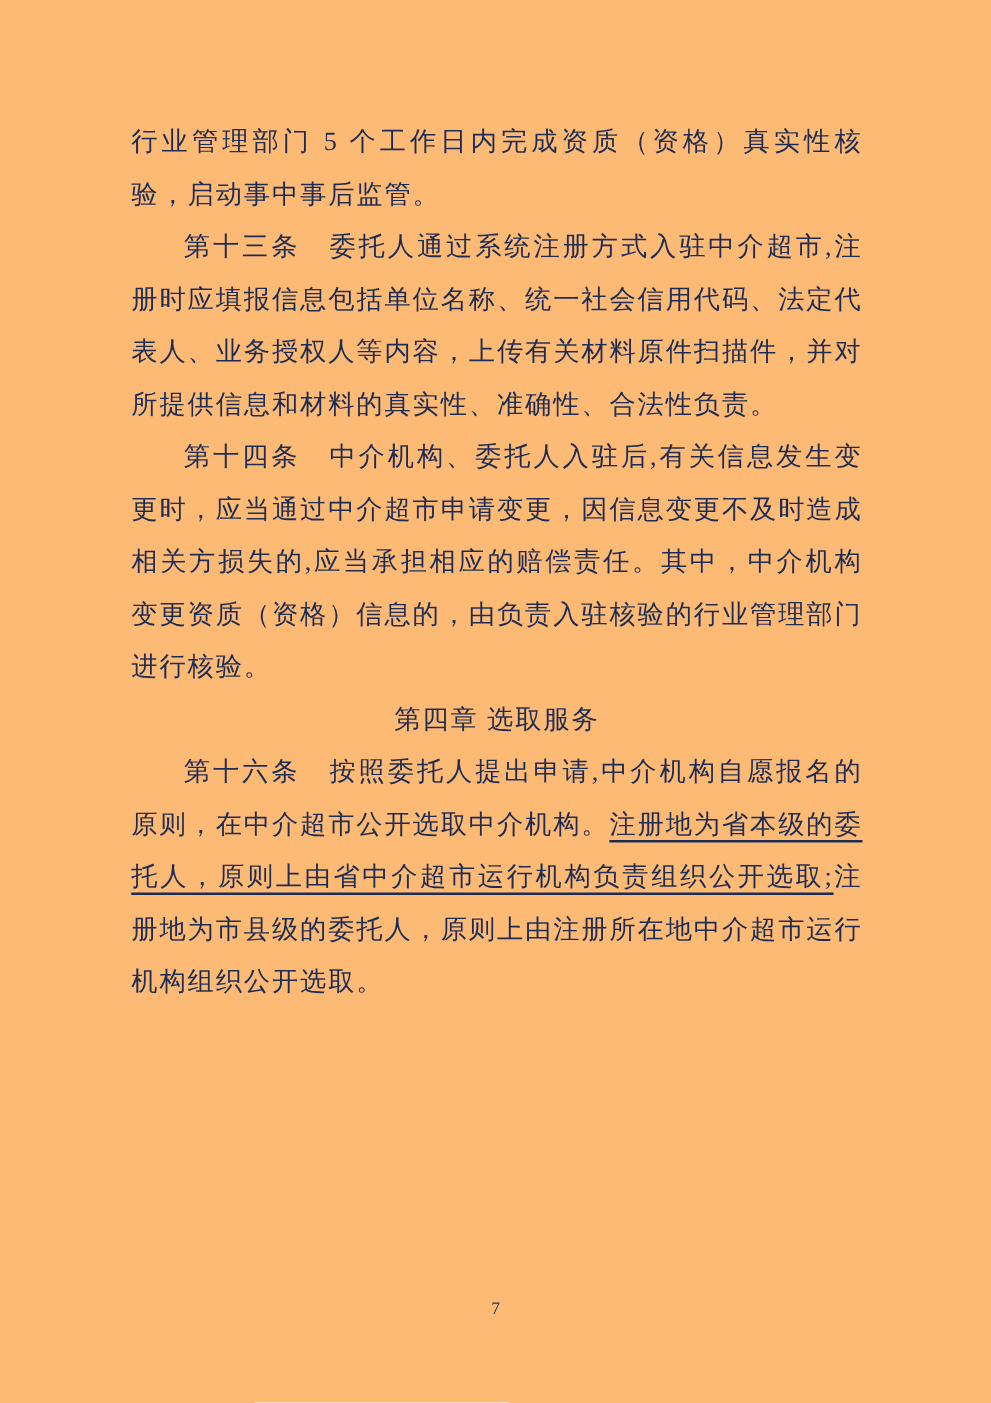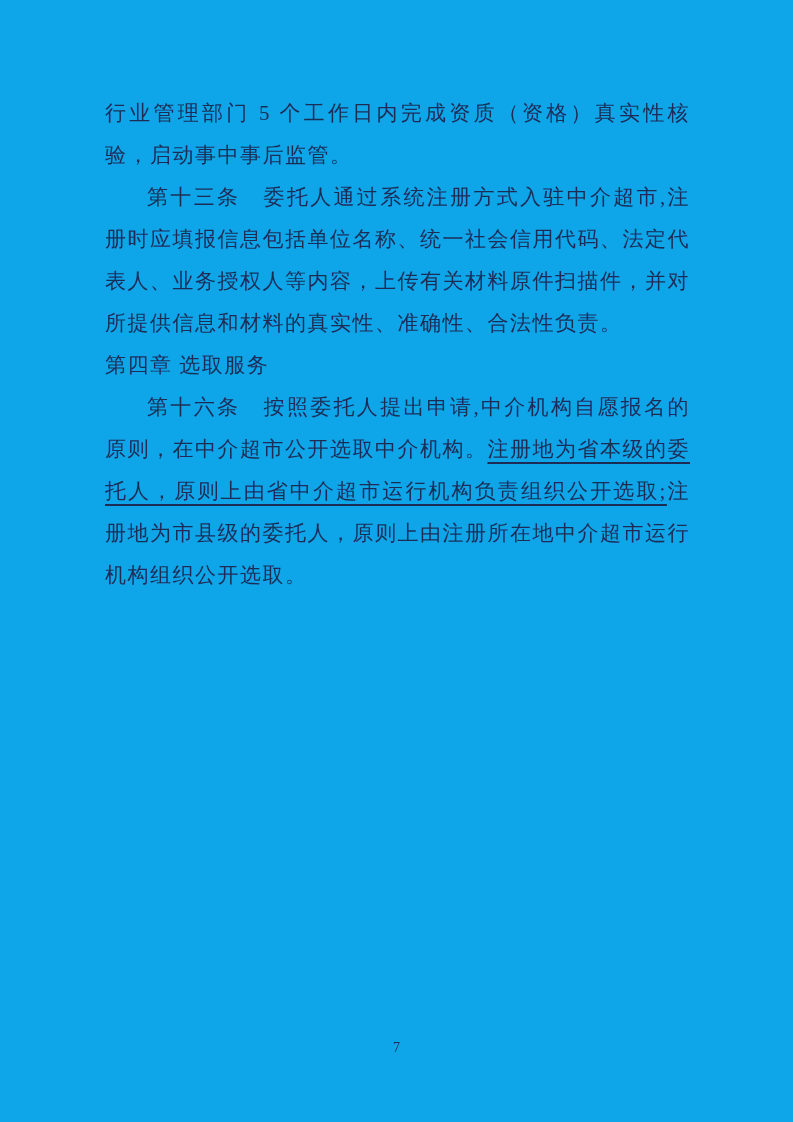--- a/index.html
+++ b/index.html
@@ -4,21 +4,21 @@
 <style>
   html, body {
     margin: 0;
     padding: 0;
     background: #ffffff;
   }
   .sheet {
     position: relative;
     width: 793px;
     height: 1122px;
-    background: #0ea5e9;
+    background: #fdba74;
     overflow: hidden;
     font-family: "Liberation Serif", "DejaVu Serif", serif;
   }
   .content {
     position: absolute;
     left: 105px;
     right: 103px;
     top: 92px;
     color: #1d2c55;
     font-size: 21px;
@@ -33,20 +33,21 @@
   .para.indent {
     text-indent: 2em;
   }
   .seg-u {
     text-decoration: underline;
     text-decoration-thickness: 1.5px;
     text-underline-offset: 6px;
   }
   .chapter-heading {
     margin: 0;
+    text-align: center;
     text-indent: 0;
     font-size: 21px;
     line-height: 42px;
   }
   .page-number {
     position: absolute;
     left: 0;
     right: 0;
     bottom: 66px;
     text-align: center;
@@ -64,20 +65,23 @@
 
     <p class="para">
       <span>行业管理部门 5 个工作日内完成资质（资格）真实性核验，启动事中事后监管。</span>
     </p>
 
 
     <p class="para indent">
       <span>第十三条　委托人通过系统注册方式入驻中介超市,注册时应填报信息包括单位名称、统一社会信用代码、法定代表人、业务授权人等内容，上传有关材料原件扫描件，并对所提供信息和材料的真实性、准确性、合法性负责。</span>
     </p>
 
+    <p class="para indent">
+      <span>第十四条　中介机构、委托人入驻后,有关信息发生变更时，应当通过中介超市申请变更，因信息变更不及时造成相关方损失的,应当承担相应的赔偿责任。其中，中介机构变更资质（资格）信息的，由负责入驻核验的行业管理部门进行核验。</span>
+    </p>
 
 
     <p class="chapter-heading">
       <span>第四章  选取服务</span>
     </p>
 
     <p class="para indent">
       <span>第十六条　按照委托人提出申请,中介机构自愿报名的原则，在中介超市公开选取中介机构。</span><span class="seg-u">注册地为省本级的委托人，原则上由省中介超市运行机构负责组织公开选取;</span><span>注册地为市县级的委托人，原则上由注册所在地中介超市运行机构组织公开选取。</span>
     </p>
 

